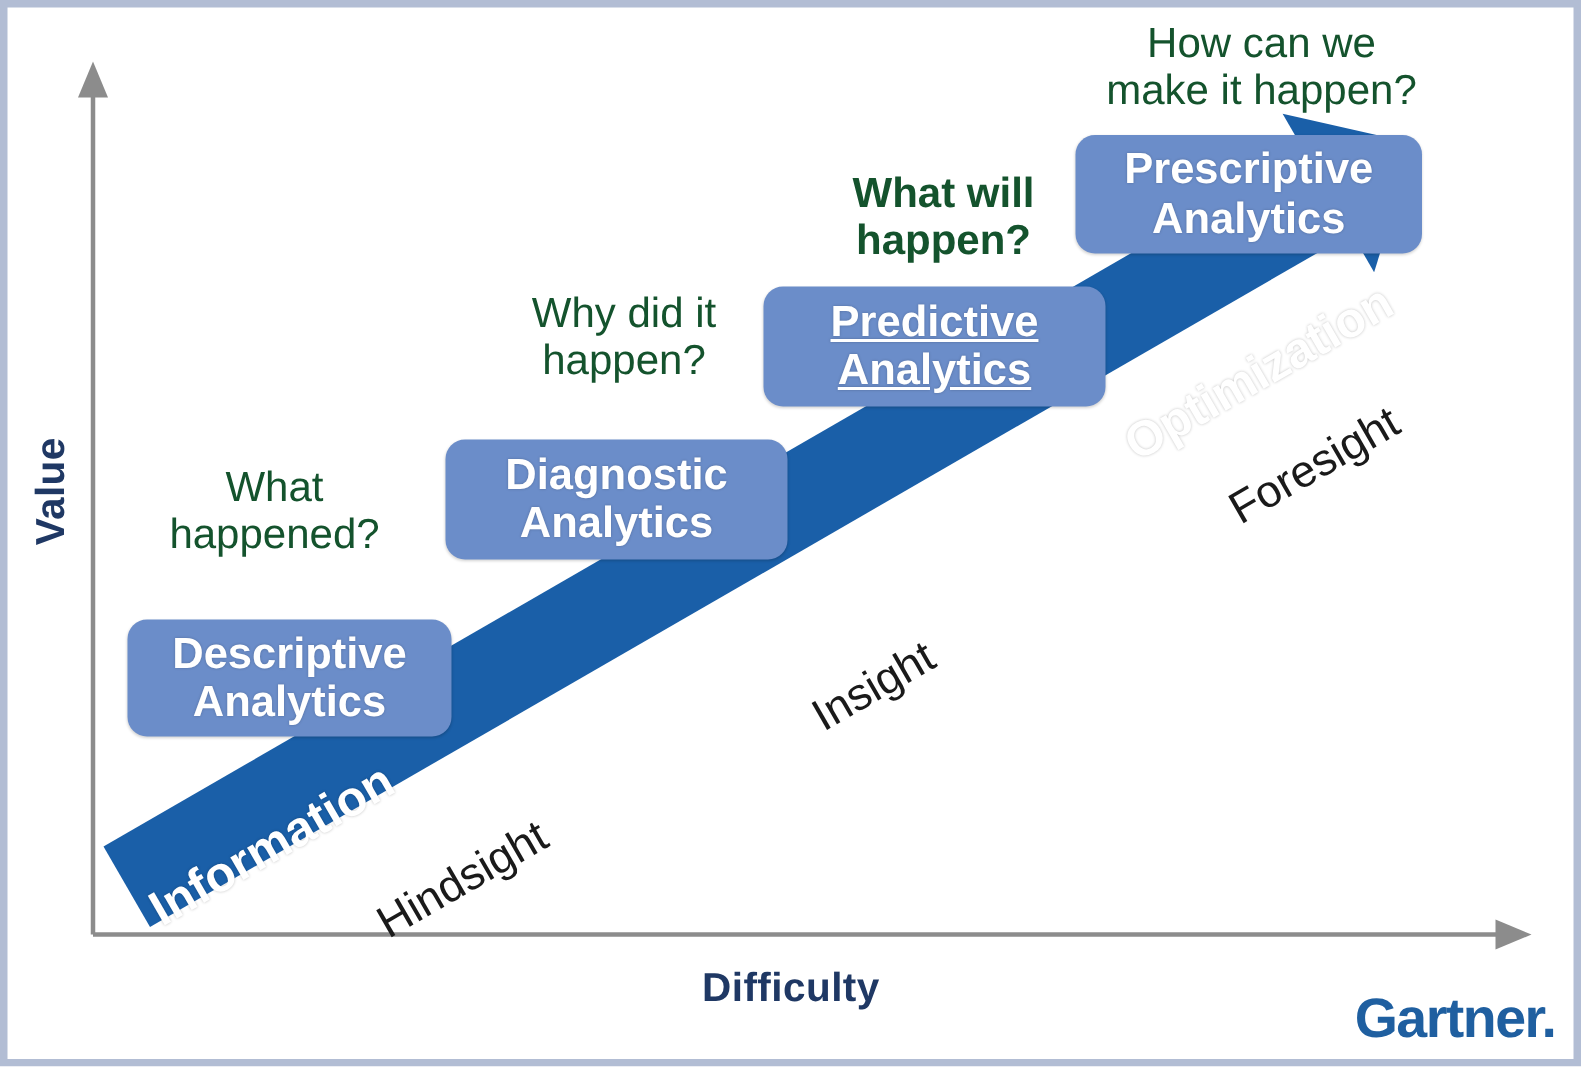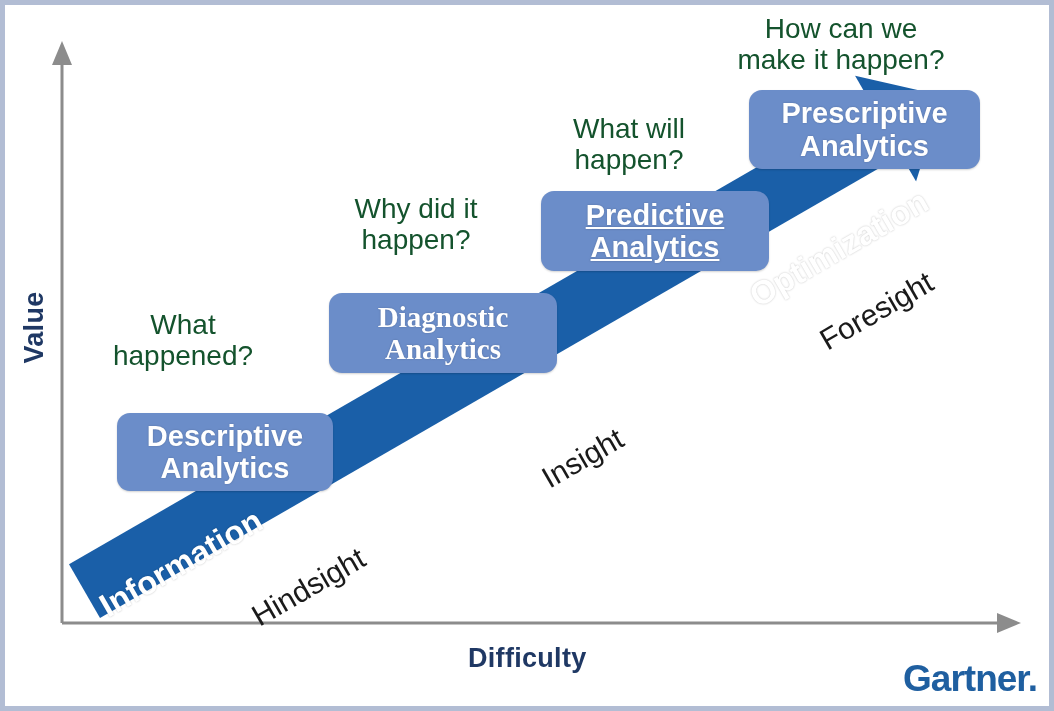--- a/index.html
+++ b/index.html
@@ -76,43 +76,42 @@
   .question {
     position: absolute;
     color: #14532d;
     font-size: 28px;
     line-height: 1.12;
     text-align: center;
     white-space: pre-line;
   }
   #q-descriptive  { left: 88px; top: 304px; width: 180px; }
   #q-diagnostic   { left: 316px; top: 188px; width: 190px; }
-  #q-predictive   { left: 534px; top: 108px; width: 180px; }
+  #q-predictive   { left: 534px; top: 108px; width: 180px; font-weight: bold; }
   #q-prescriptive { left: 716px; top:   8px; width: 240px; }
 
   
   .abox {
     position: absolute;
     background: #6b8dc9;
     border-radius: 13px;
     color: #ffffff;
     font-weight: bold;
     font-size: 29px;
     line-height: 1.12;
     display: flex;
     align-items: center;
     justify-content: center;
     text-align: center;
     white-space: pre-line;
     box-shadow: 0 1px 2px rgba(0,0,0,.18);
     text-shadow: 0 0 2px rgba(0,0,0,.22);
-    margin-left: 32px;
   }
   #box-descriptive  { left:  80px; top: 408px; width: 216px; height: 78px; }
-  #box-diagnostic   { left: 292px; top: 288px; width: 228px; height: 80px; font-family: Liberation Serif, serif; }
+  #box-diagnostic   { left: 292px; top: 288px; width: 228px; height: 80px; }
   #box-predictive   { left: 504px; top: 186px; width: 228px; height: 80px; text-decoration: underline; }
   #box-prescriptive { left: 712px; top:  85px; width: 231px; height: 79px; }
 
   
   #brand-logo {
     position: absolute;
     right: 12px;
     bottom: 6px;
     color: #1f5fa0;
     font-weight: bold;

